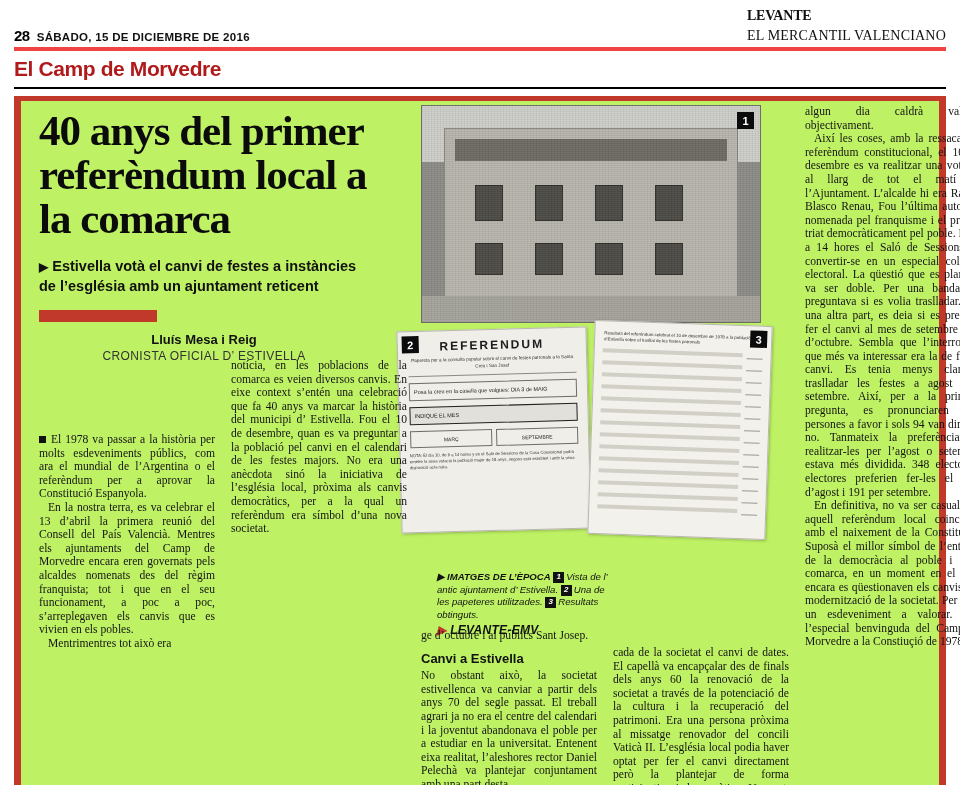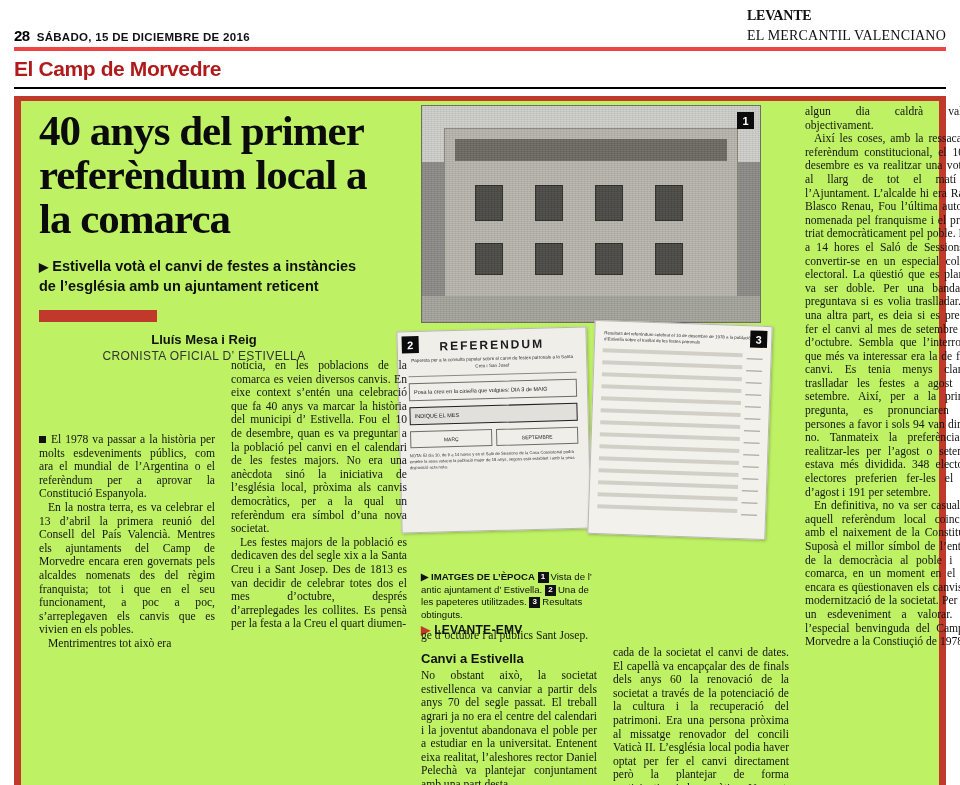--- a/index.html
+++ b/index.html
@@ -183,23 +183,23 @@
     font-family:"Liberation Sans",sans-serif;font-size:4.4px;color:#2a2a2a;
     margin:9px 9px 4px 9px;line-height:6.2px;
   }
   .doc3-rows{margin:2px 8px;}
   .doc3-row{display:flex;align-items:center;gap:4px;margin-bottom:4px;}
   .doc3-row .lbl{height:4px;background:#d2cfc7;flex:1;}
   .doc3-row .val{width:16px;height:7px;border-bottom:1px solid #9b9890;}
 
   
   .caption{
-    position:absolute;left:400px;top:470px;width:176px;
-    font-family:"Liberation Sans",sans-serif;
-    font-size:9.6px;line-height:12.6px;color:#111;
+    position:absolute;left:416px;top:470px;width:176px;
+    font-family:"Liberation Sans",sans-serif;
+    font-size:9.6px;line-height:12.6px;color:#111;font-style:italic;
   }
   .cap-head{font-weight:bold;}
   .cap-num{
     display:inline-flex;align-items:center;justify-content:center;
     width:11px;height:11px;background:#111;color:#fff;font-size:8px;font-weight:bold;
     vertical-align:middle;margin-right:2px;
   }
   .cap-credit{
     margin-top:3px;font-size:12px;font-weight:bold;color:#111;letter-spacing:.3px;
   }
@@ -375,21 +375,20 @@
       </div>
 
       <div class="col c1">
         <p class="first"><span class="sq-bullet"></span><span>El 1978 va passar a la història per molts esdeveniments públics, com ara el mundial de l’Argentina o el referèndum per a aprovar la Constitució Espanyola.</span></p>
         <p>En la nostra terra, es va celebrar el 13 d’abril la primera reunió del Consell del País Valencià. Mentres els ajuntaments del Camp de Morvedre encara eren governats pels alcaldes nomenats des del règim franquista; tot i que en el seu funcionament, a poc a poc, s’arreplegaven els canvis que es vivien en els pobles.</p>
         <p>Mentrimentres tot això era</p>
       </div>
 
       <div class="col c2">
         <p class="first">notícia, en les poblacions de la comarca es veien diversos canvis. En eixe context s’entén una celebració que fa 40 anys va marcar la història del municipi d’ Estivella. Fou el 10 de desembre, quan es va preguntar a la població pel canvi en el calendari de les festes majors. No era una anècdota sinó la iniciativa de l’església local, pròxima als canvis democràtics, per a la qual un referèndum era símbol d’una nova societat.</p>
-        <p>Les festes majors de la població es dedicaven des del segle xix a la Santa Creu i a Sant Josep. Des de 1813 es van decidir de celebrar totes dos el mes d’octubre, després d’arreplegades les collites. Es pensà per la festa a la Creu el quart diumen-</p>
       </div>
 
       <div class="col c3-top">
         <p class="first">ge d’octubre i al públics Sant Josep.</p>
         <h3>Canvi a Estivella</h3>
         <p class="first">No obstant això, la societat estivellenca va canviar a partir dels anys 70 del segle passat. El treball agrari ja no era el centre del calendari i la joventut abandonava el poble per a estudiar en la universitat. Entenent eixa realitat, l’aleshores rector Daniel Pelechà va plantejar conjuntament amb una part desta-</p>
       </div>
 
       <div class="col c4" style="top:545px;">
         <p class="first">cada de la societat el canvi de dates. El capellà va encapçalar des de finals dels anys 60 la renovació de la societat a través de la potenciació de la cultura i la recuperació del patrimoni. Era una persona pròxima al missatge renovador del concili Vaticà II. L’església local podia haver optat per fer el canvi directament però la plantejar de forma participativa i democràtica. Un gest, com tants altres de Daniel Pelechà, quel</p>

